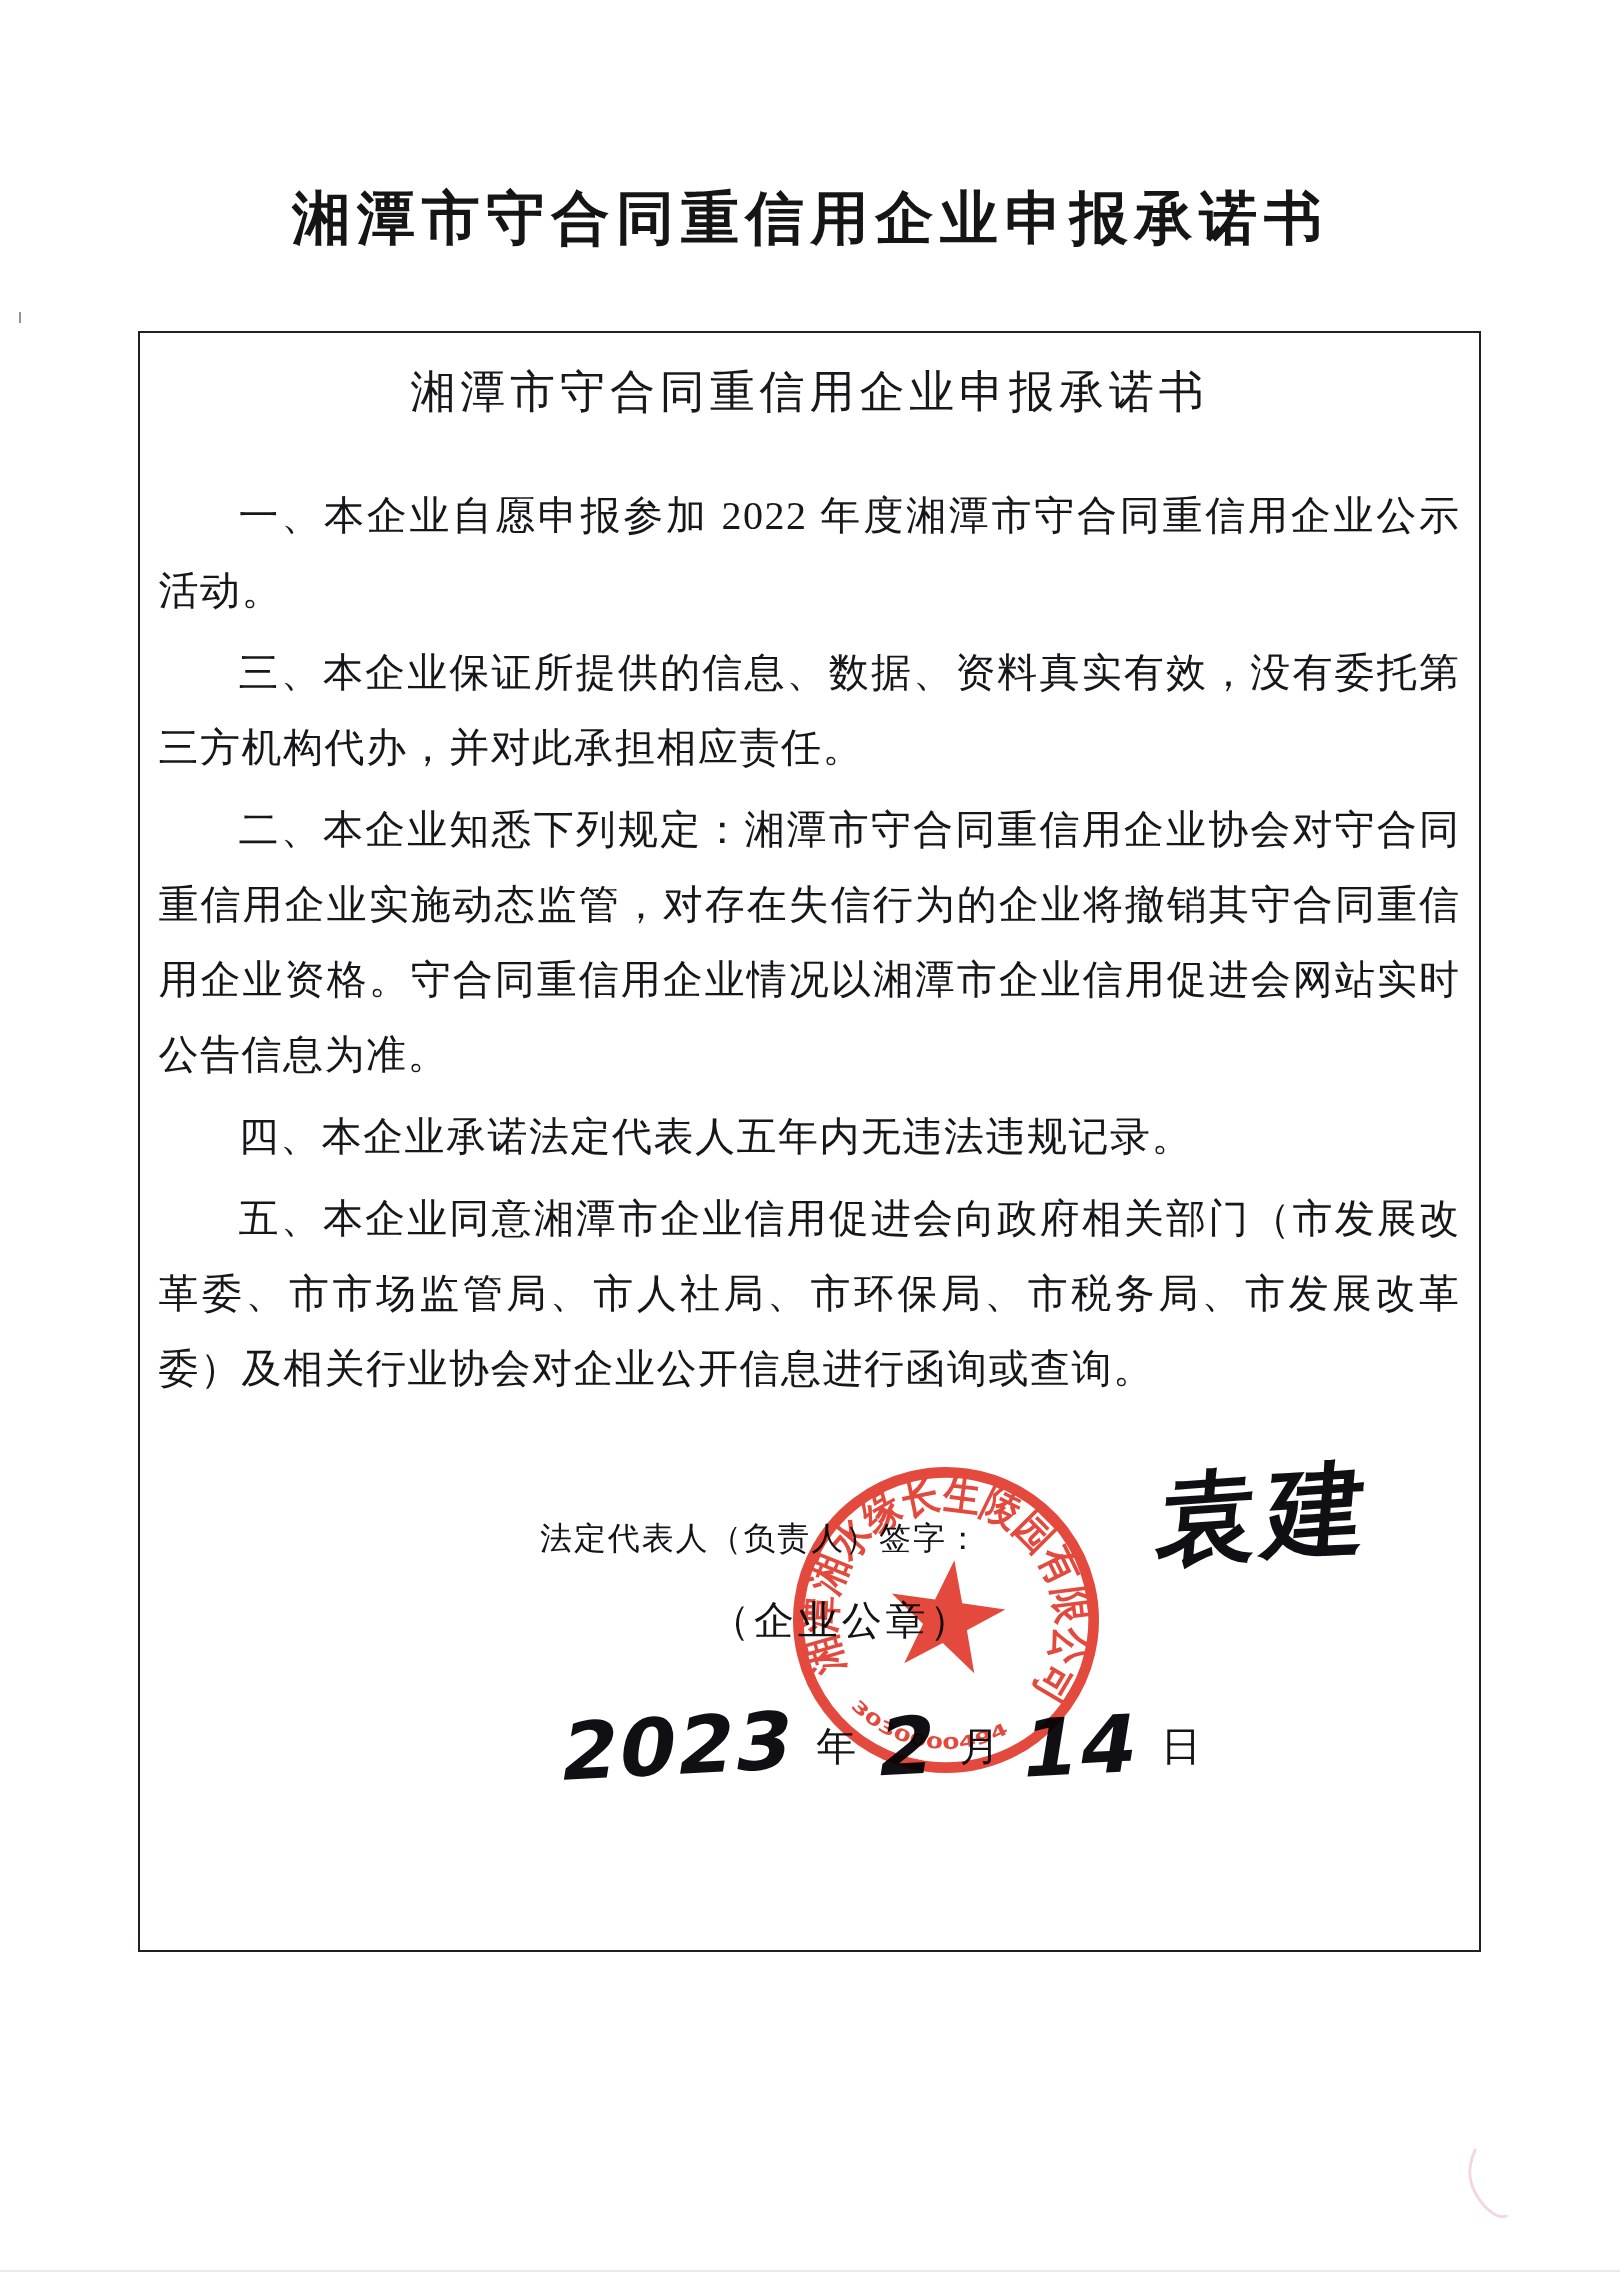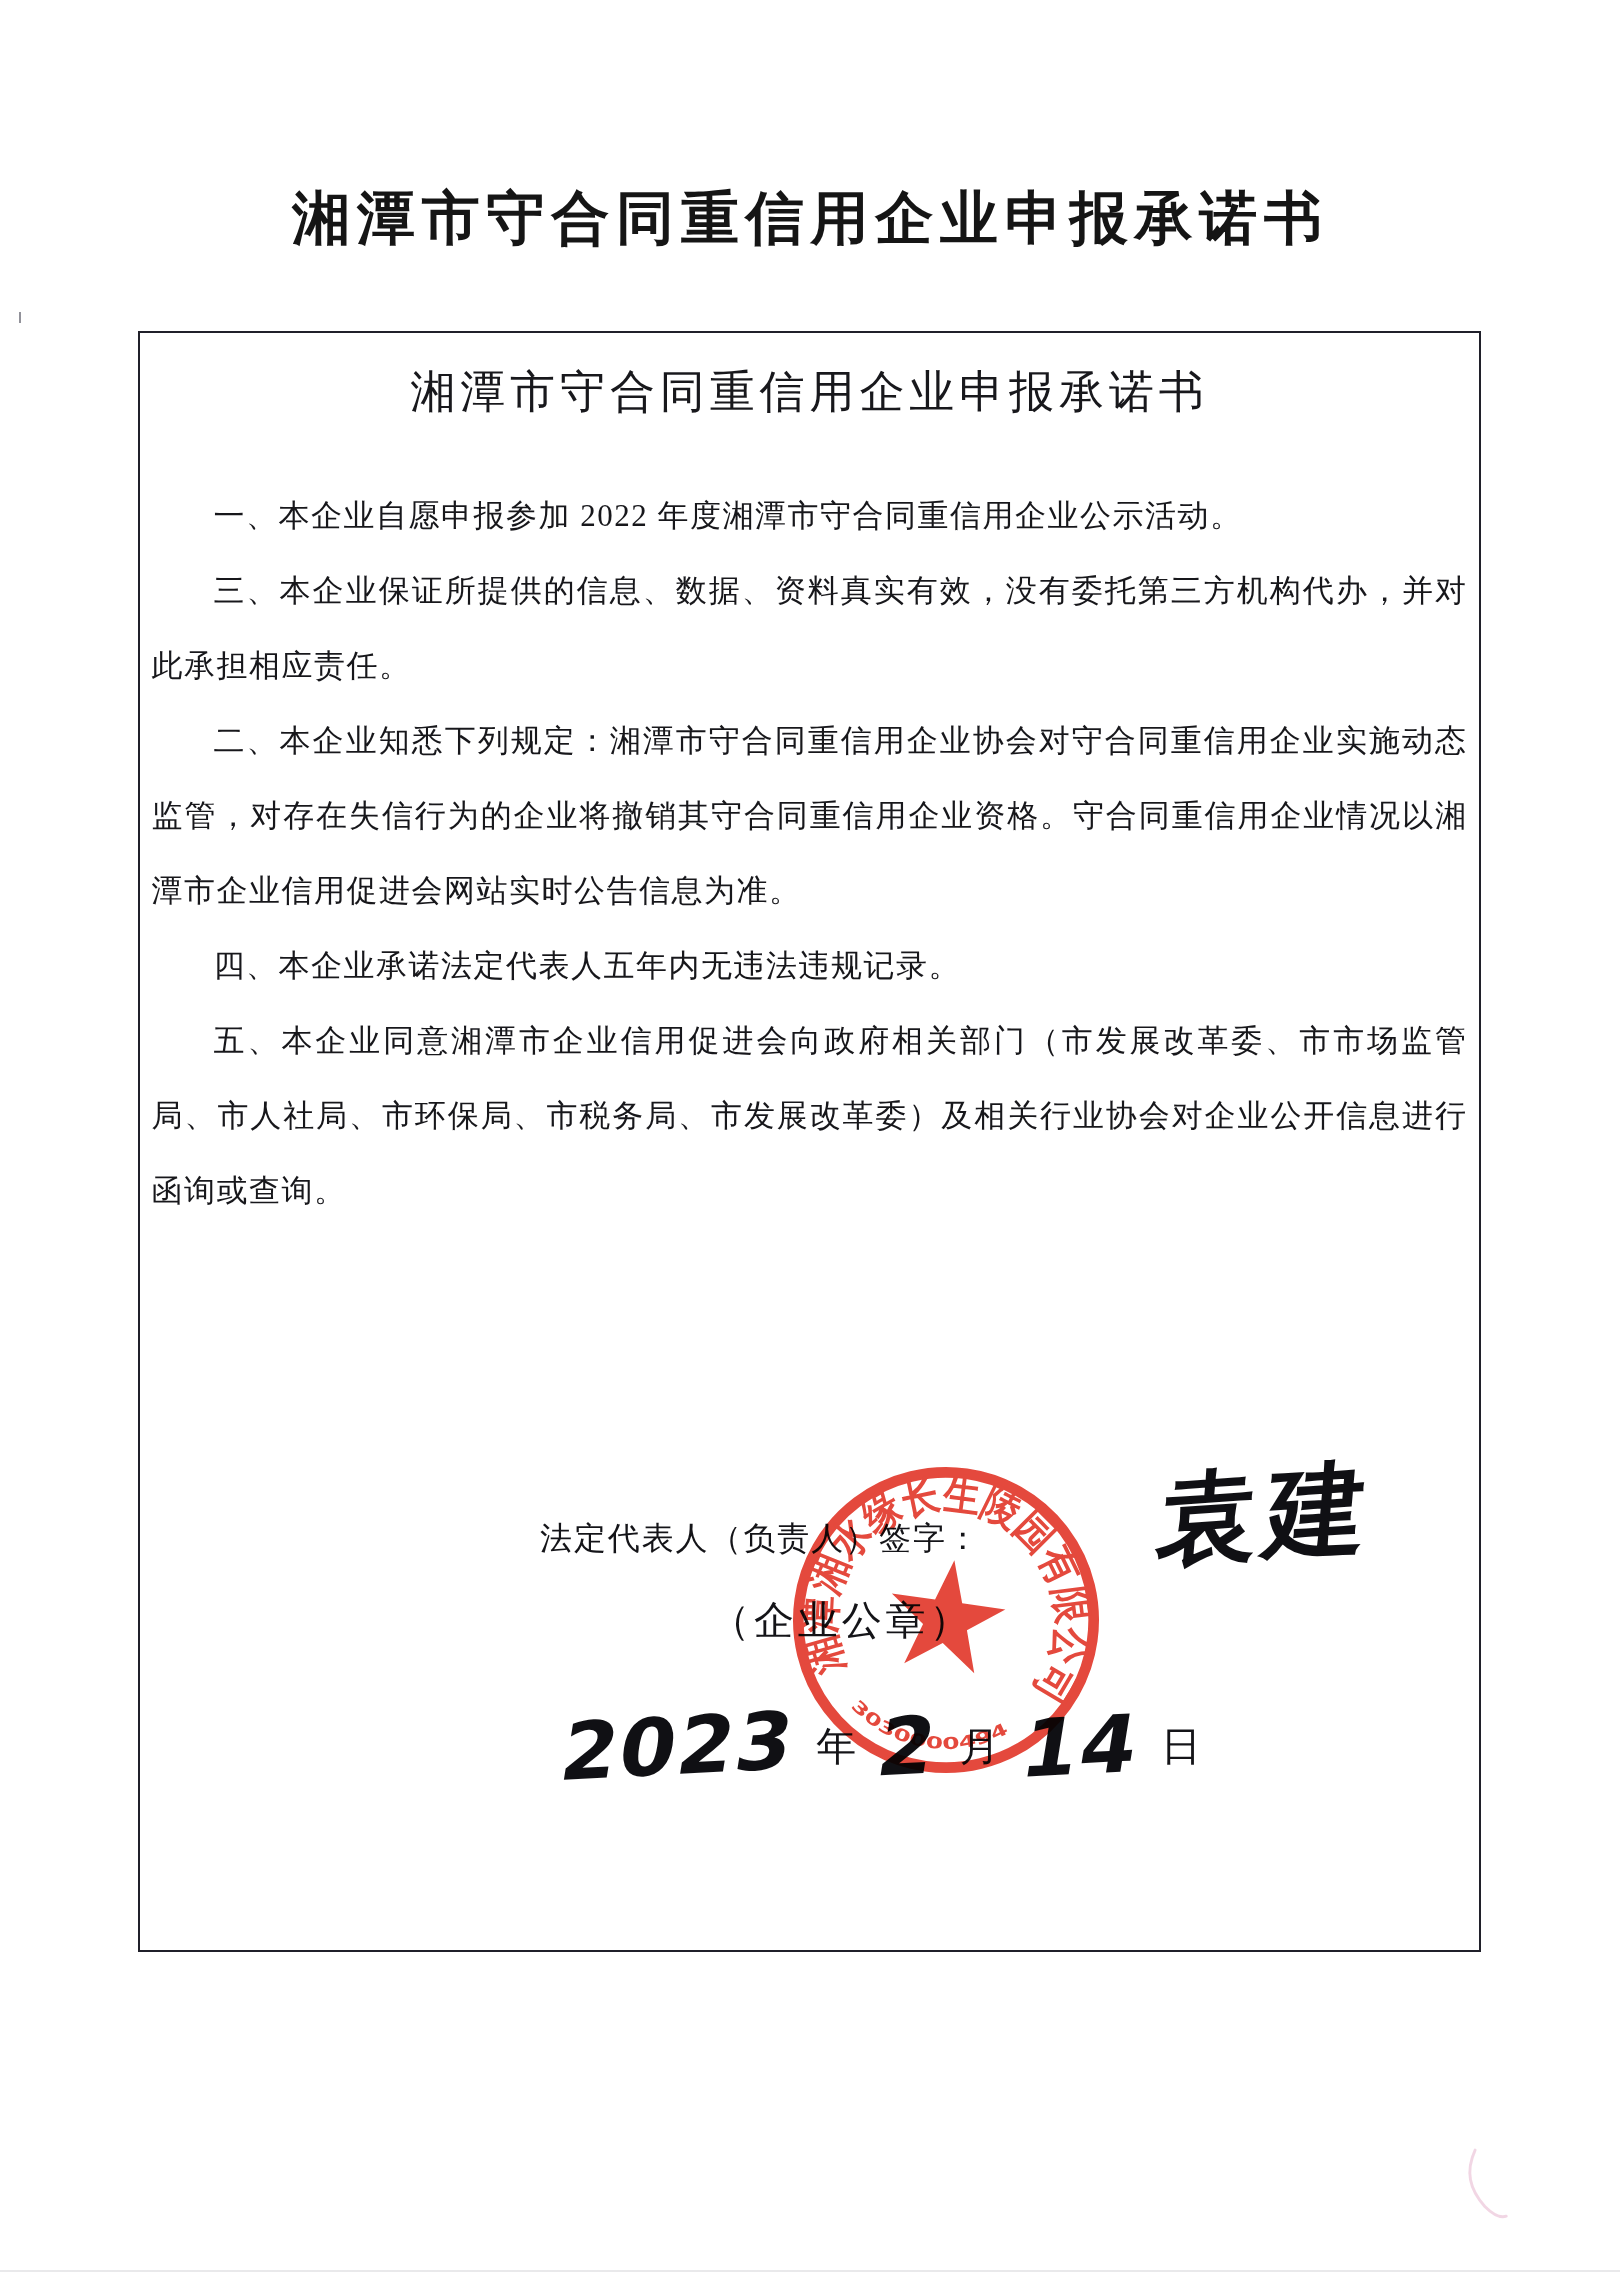--- a/index.html
+++ b/index.html
@@ -14,21 +14,21 @@
   .letter-box{
     position:absolute;left:138px;top:331px;width:1343px;height:1621px;
     border:2.9px solid #20202a;box-sizing:border-box;padding:23px 11.6px 0 11.6px;
   }
   .box-title{
     text-align:center;font-size:45px;letter-spacing:4.9px;margin:5.8px 0 0 0;
     font-weight:500;color:#18181c;
   }
   .body-text{margin-top:56px;}
   .para{
-    margin:0;font-size:31px;line-height:75px;letter-spacing:1.5px;
+    margin:7px;font-size:40px;line-height:75px;letter-spacing:1.5px;
     text-indent:2em;text-align:justify;text-justify:inter-ideograph;color:#17171b;
   }
   .sig-label{
     position:absolute;left:540px;top:1517px;font-size:32px;letter-spacing:1.9px;color:#141418;
   }
   .signature{
     position:absolute;left:1157px;top:1448px;font-size:101px;color:#101014;
     font-family:"DejaVu Sans", sans-serif;font-weight:600;
     transform:rotate(-4deg) skewX(-9deg);letter-spacing:7.8px;
   }

